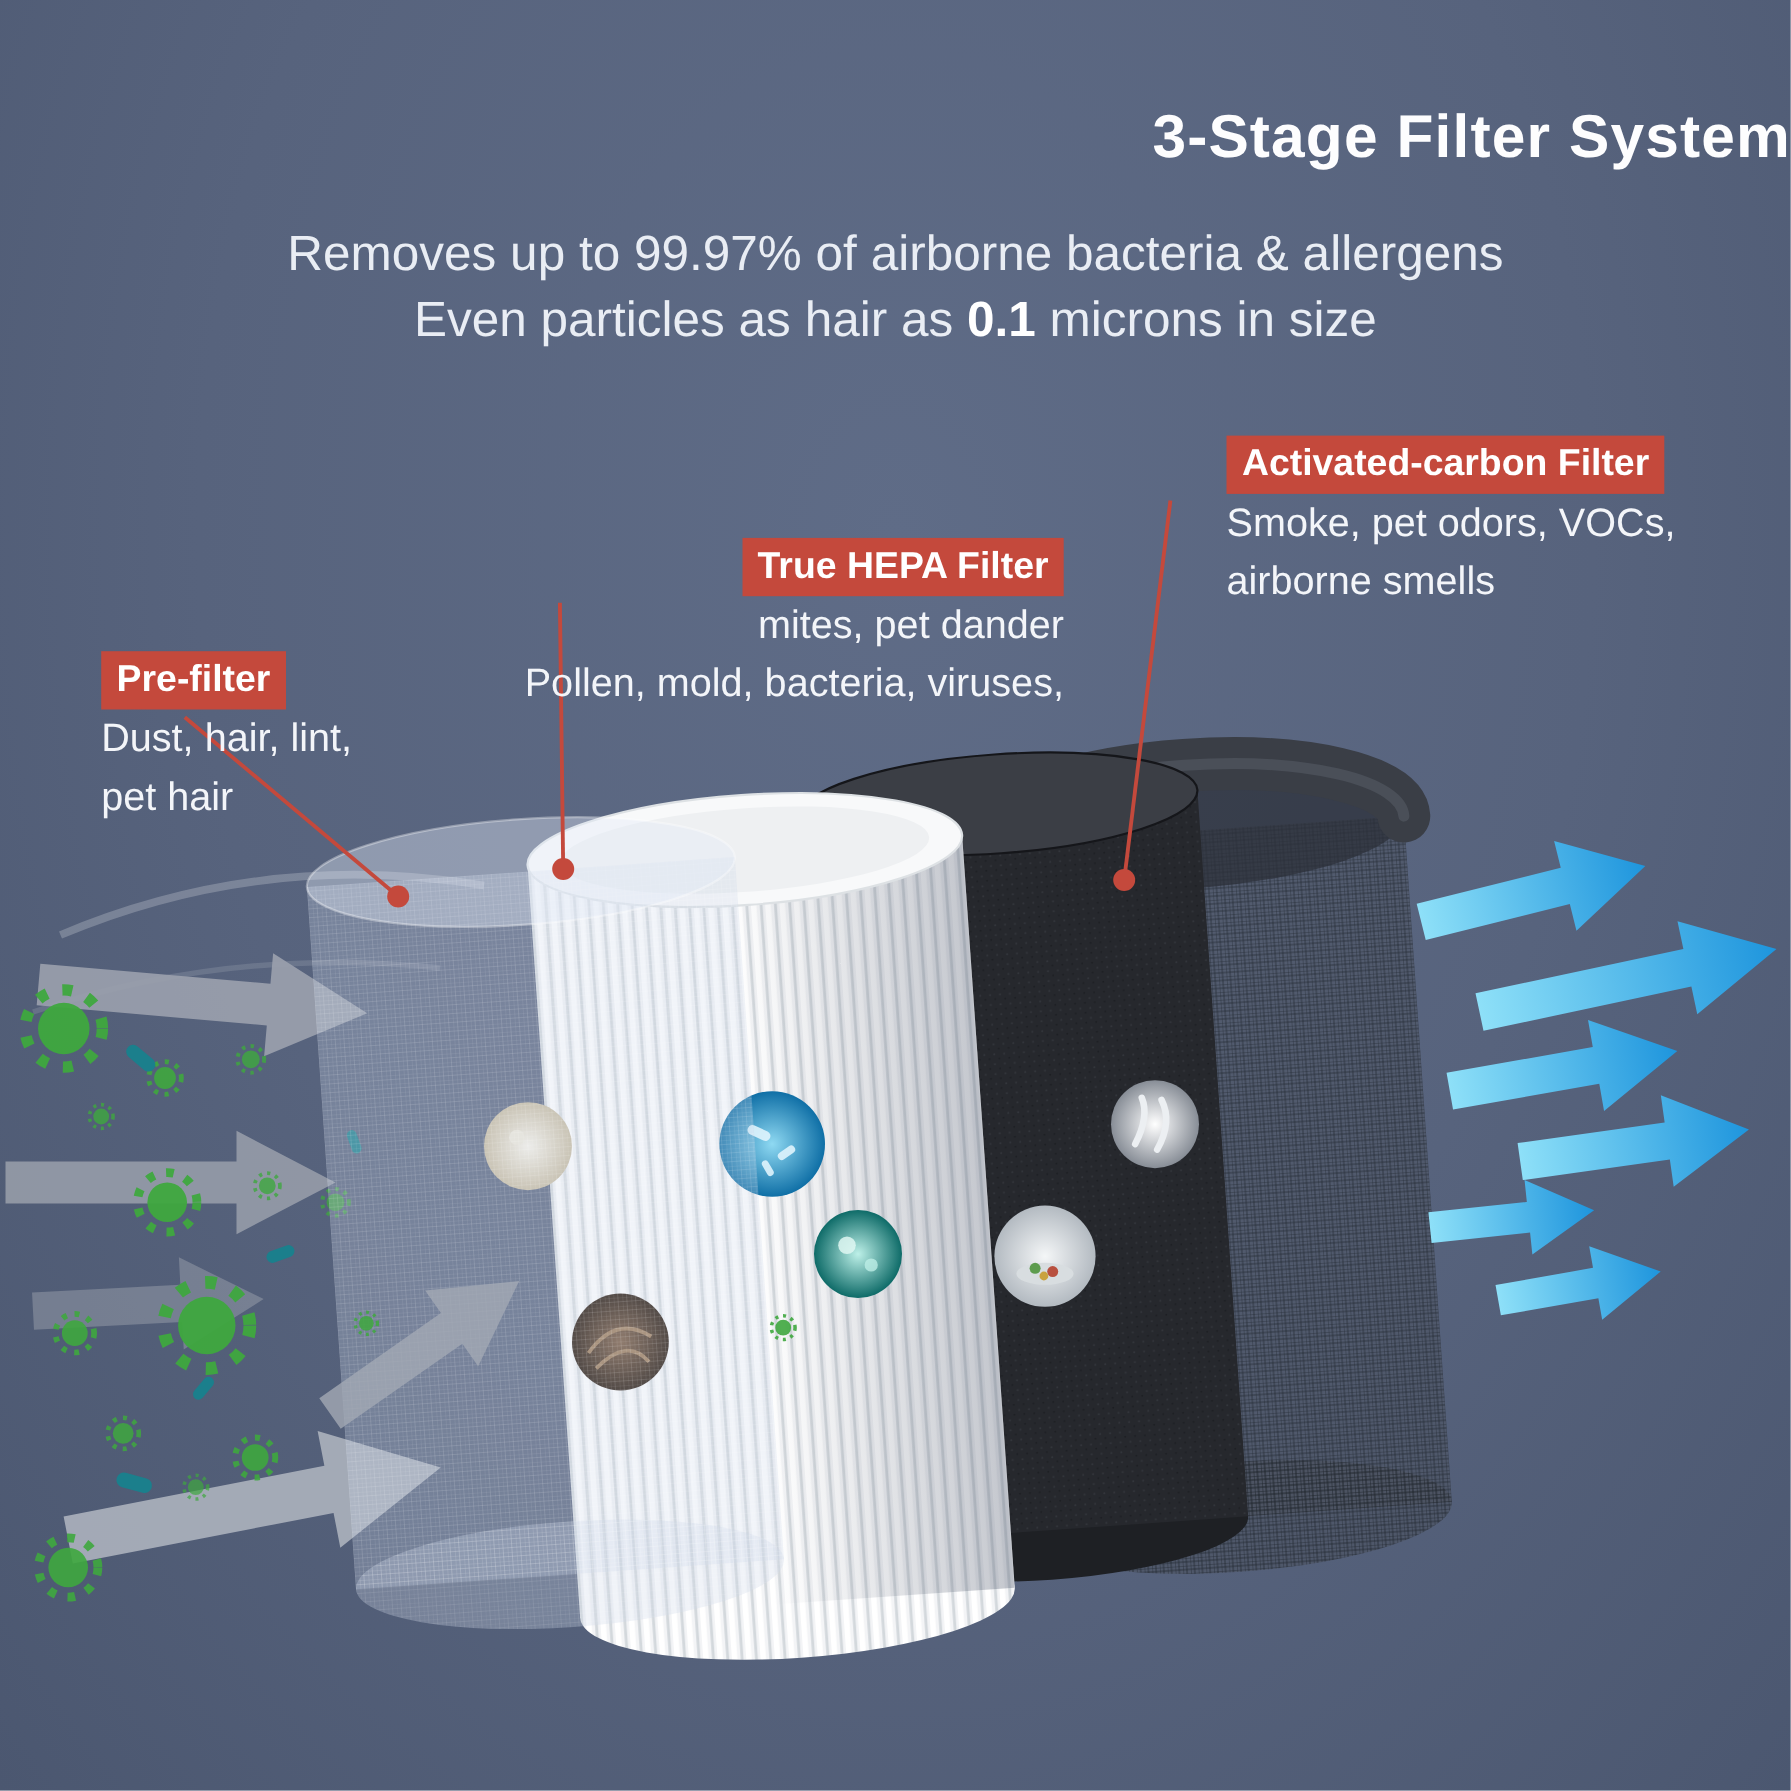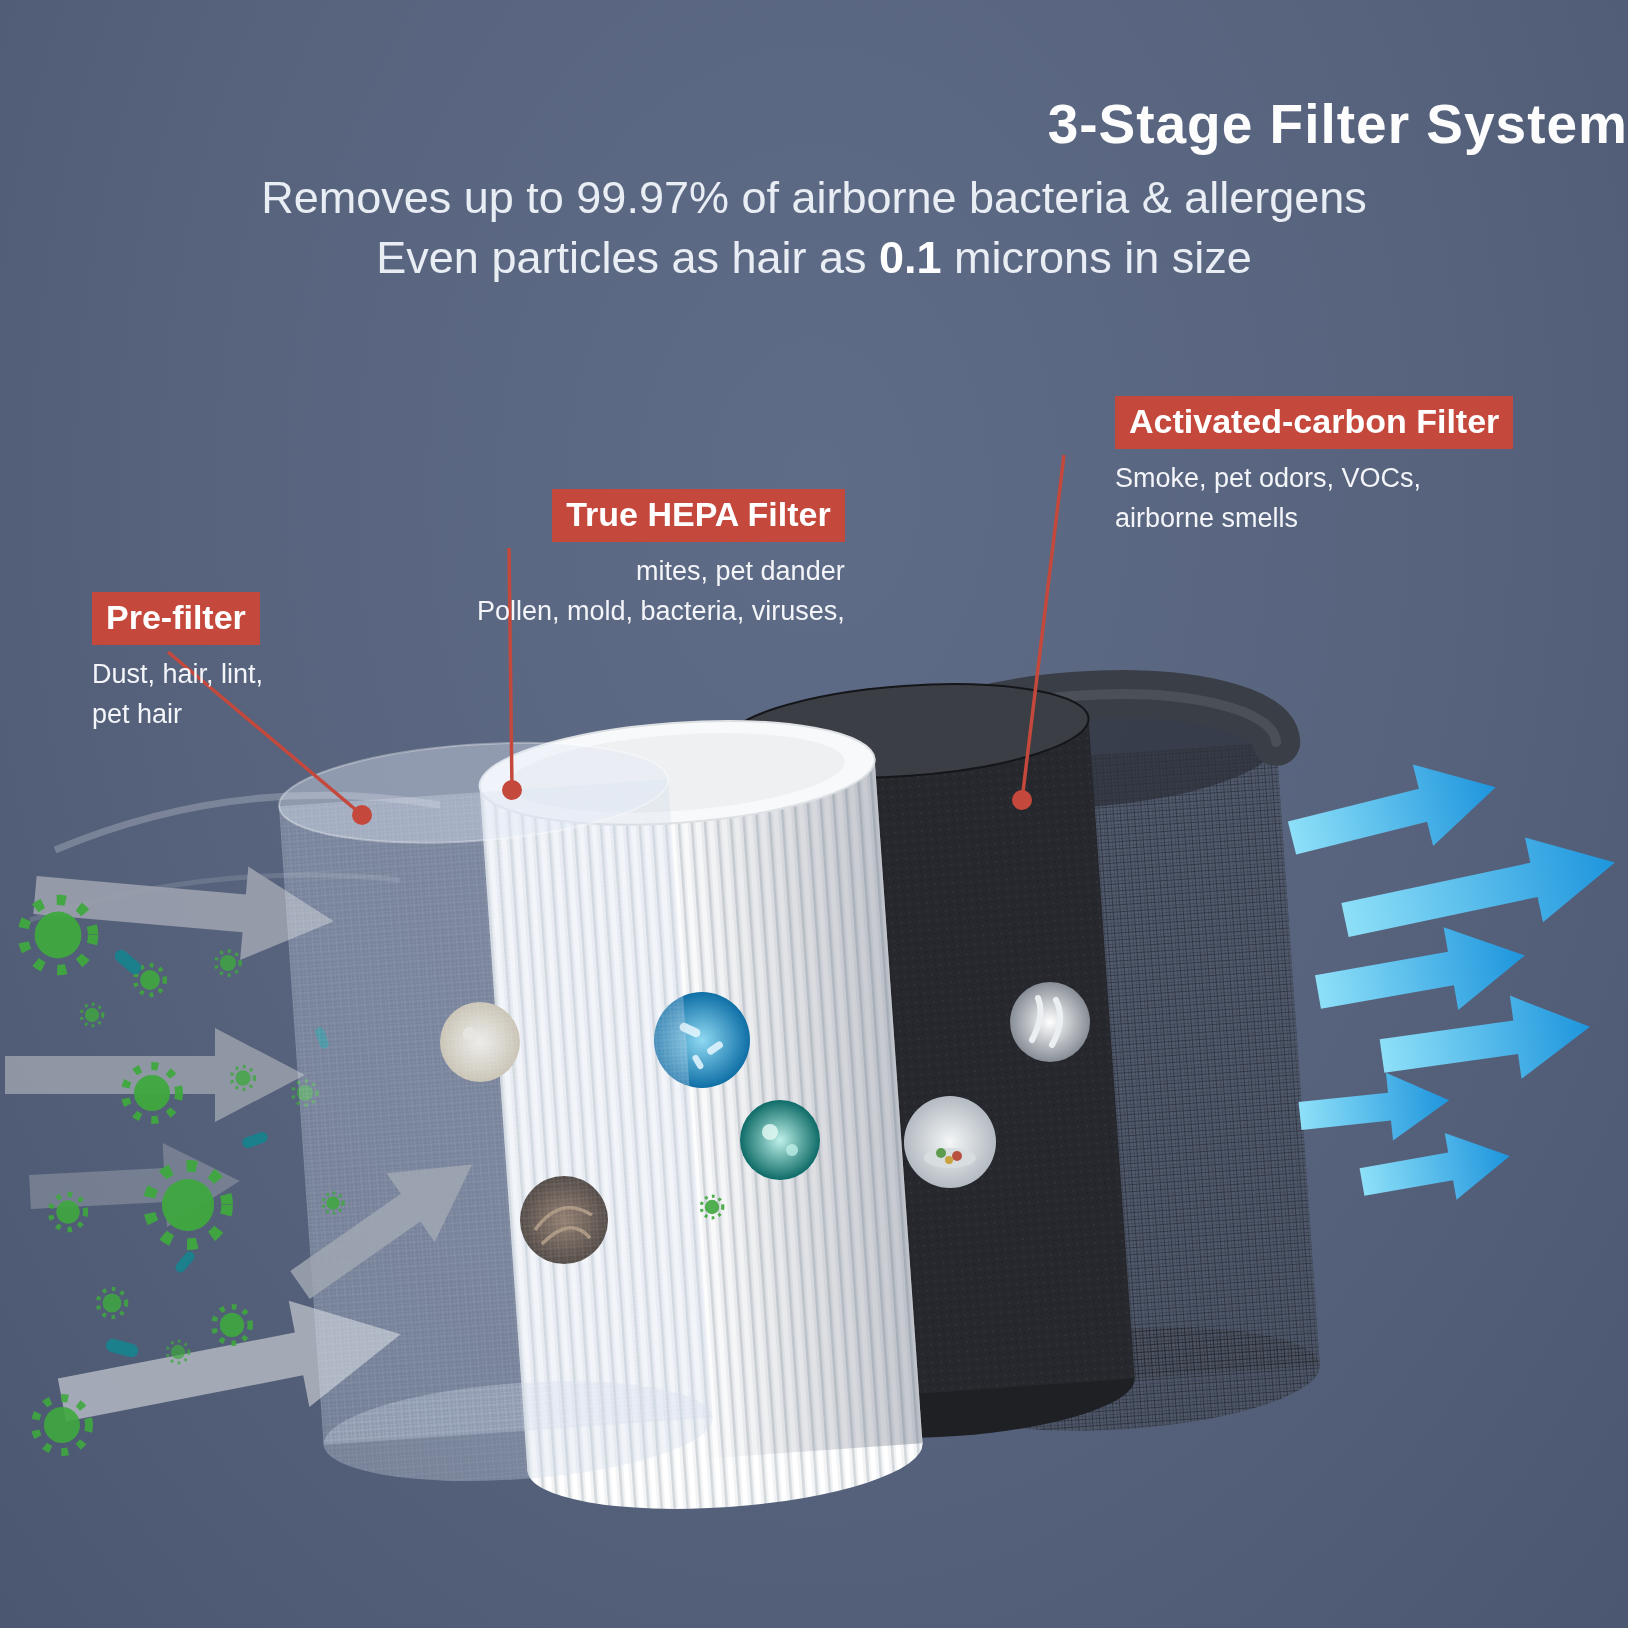--- a/index.html
+++ b/index.html
@@ -2,28 +2,28 @@
 <html><head>
 <meta charset="utf-8">
 <style>
   html,body{margin:0;padding:0;}
   body{width:1628px;height:1628px;overflow:hidden;font-family:"Liberation Sans",sans-serif;}
   .page{position:relative;width:1628px;height:1628px;
         background:radial-gradient(ellipse at 50% 30%, #5f6c87 0%, #57637d 55%, #4b5770 100%);}
   .scene{position:absolute;inset:0;}
   .title{position:absolute;top:55px;left:0;width:100%;text-align:right;
          font-size:55px;font-weight:bold;color:#fdfdfe;letter-spacing:1px;}
-  .sub{position:absolute;left:0;width:100%;text-align:center;color:#e9edf4;font-size:45px;font-weight:400;}
+  .sub{position:absolute;left:0;width:100%;text-align:center;color:#e9edf4;font-size:45px;font-weight:400;margin-top:32px;}
   .sub1{top:172px;}
   .sub2{top:232px;}
   .sub b{font-weight:bold;color:#ffffff;}
   .callout{position:absolute;}
   .badge{display:inline-block;background:#c4493c;color:#ffffff;font-weight:bold;
          font-size:34px;line-height:1.1;padding:7px 14px 9px 14px;}
-  .desc{color:#f3f5f9;font-size:27px;line-height:1.45;margin-top:10px;}
+  .desc{color:#f3f5f9;font-size:36px;line-height:1.45;}
   .callout-pre{left:92px;top:592px;}
   .callout-hepa{left:477px;top:489px;text-align:right;}
   .callout-carbon{left:1115px;top:396px;}
 </style>
 </head>
 <body>
 
 <div class="page">
 
   <svg class="scene" viewBox="0 0 1628 1628" width="1628" height="1628" aria-hidden="true">

